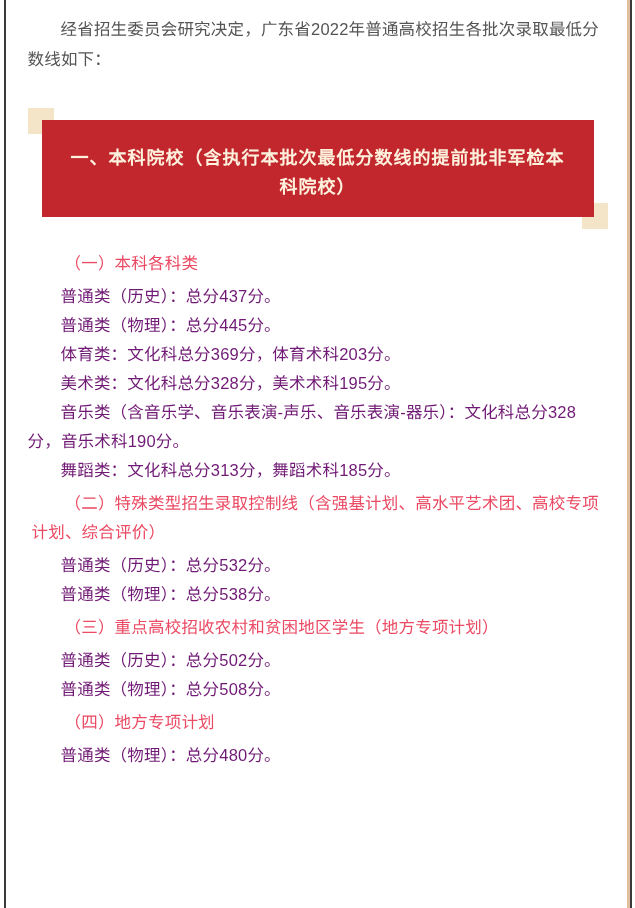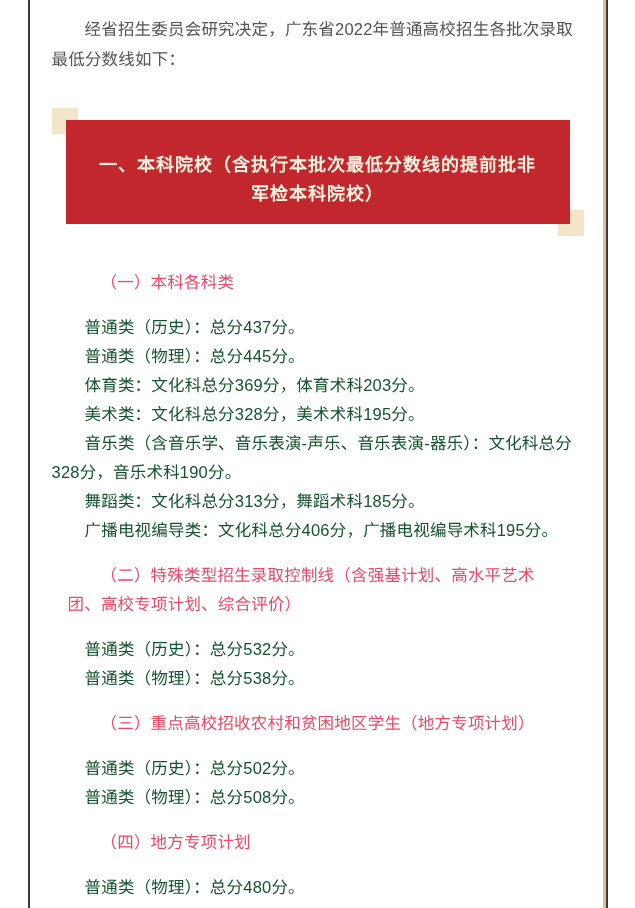--- a/index.html
+++ b/index.html
@@ -4,21 +4,21 @@
 <title>广东省2022年普通高校招生各批次录取最低分数线</title>
 <style>
   html, body {
     margin: 0;
     padding: 0;
     background: #ffffff;
   }
 
   .page {
     position: relative;
-    width: 580px;
+    width: 628px;
     height: 908px;
     margin: 0 auto;
     background: #ffffff;
     overflow: hidden;
     box-sizing: border-box;
     border-left: 2px solid #3b3b3b;
     border-right: 2px solid #3b3b3b;
     font-family: "Liberation Sans", "DejaVu Sans", sans-serif;
   }
 
@@ -58,21 +58,21 @@
     position: relative;
     margin: 46px 0 0 0;
     padding: 0 14px 12px 14px;
   }
 
   .banner {
     position: relative;
     background: #c1272d;
     color: #fdf1dd;
     text-align: center;
-    padding: 31px 26px 15px 26px;
+    padding: 24px 26px 15px 26px;
     font-family: "Liberation Serif", "DejaVu Serif", serif;
     font-weight: bold;
     font-size: 18px;
     line-height: 29px;
     letter-spacing: 1px;
     z-index: 2;
   }
 
   
   .corner {
@@ -80,34 +80,34 @@
     width: 26px;
     height: 26px;
     background: #f4e4c8;
     z-index: 1;
   }
   .corner-tl { top: -12px; left: 0px; }
   .corner-br { bottom: 0px; right: 0px; }
 
   
   .sub-heading {
-    margin: 16px;
+    margin: 4px;
     font-size: 16.5px;
     line-height: 29px;
     color: #ea4a63;
     text-indent: 2em;
     letter-spacing: .2px;
   }
 
   
   .line {
     margin: 0;
     font-size: 16.5px;
     line-height: 29px;
-    color: #14532d;
+    color: #701a75;
     text-indent: 2em;
     letter-spacing: .2px;
   }
 
   .body-block {
     padding-top: 16px;
   }
 </style>
 </head>
 <body>
@@ -125,21 +125,20 @@
 
     <div class="body-block">
 
       <p class="sub-heading">（一）本科各科类</p>
       <p class="line">普通类（历史）：总分437分。</p>
       <p class="line">普通类（物理）：总分445分。</p>
       <p class="line">体育类：文化科总分369分，体育术科203分。</p>
       <p class="line">美术类：文化科总分328分，美术术科195分。</p>
       <p class="line">音乐类（含音乐学、音乐表演-声乐、音乐表演-器乐）：文化科总分328分，音乐术科190分。</p>
       <p class="line">舞蹈类：文化科总分313分，舞蹈术科185分。</p>
-      <p class="line">广播电视编导类：文化科总分406分，广播电视编导术科195分。</p>
 
       <p class="sub-heading">（二）特殊类型招生录取控制线（含强基计划、高水平艺术团、高校专项计划、综合评价）</p>
       <p class="line">普通类（历史）：总分532分。</p>
       <p class="line">普通类（物理）：总分538分。</p>
 
       <p class="sub-heading">（三）重点高校招收农村和贫困地区学生（地方专项计划）</p>
       <p class="line">普通类（历史）：总分502分。</p>
       <p class="line">普通类（物理）：总分508分。</p>
 
       <p class="sub-heading">（四）地方专项计划</p>

